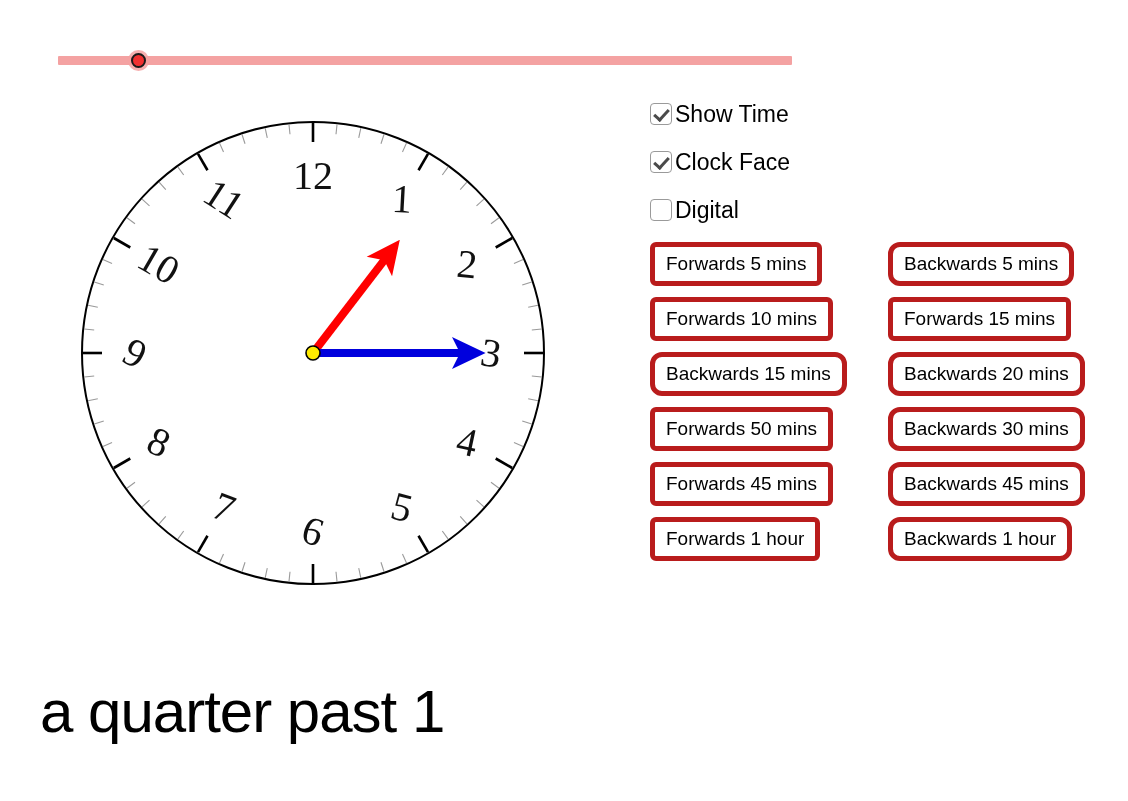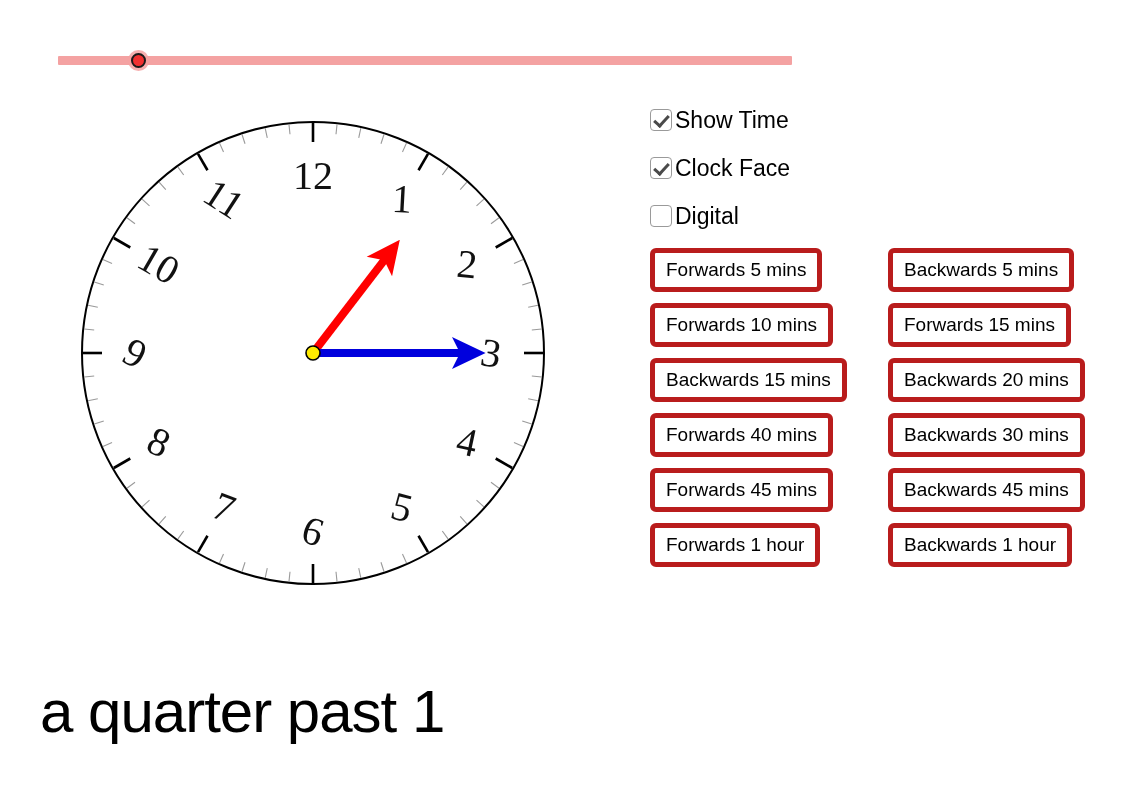--- a/index.html
+++ b/index.html
@@ -55,21 +55,21 @@
     top: 114px;
     width: 478px;
     height: 478px;
   }
   #clock-svg { display: block; }
 
   
   #controls {
     position: absolute;
     left: 650px;
-    top: 104px;
+    top: 98px;
     width: 470px;
   }
   .check-row {
     display: flex;
     align-items: center;
     height: 32px;
     margin-bottom: 16px;
   }
   .check-row:nth-child(2) { margin-bottom: 16px; }
   .cbox {
@@ -119,21 +119,21 @@
     background: #ffffff;
     border: 5px solid #b91c1c;
     border-radius: 6px;
     color: #000000;
     white-space: nowrap;
     cursor: pointer;
     text-align: center;
     box-sizing: border-box;
   }
   .cell-l { justify-self: start; }
-  .cell-r { justify-self: start; }
+  .cell-r { justify-self: start; border-radius: 12px; }
 
   
   #time-readout {
     position: absolute;
     left: 40px;
     top: 664px;
     font-family: "Liberation Sans", sans-serif;
     font-size: 60px;
     line-height: 96px;
     letter-spacing: -1px;
@@ -267,21 +267,21 @@
     <button class="tbtn cell-l">Forwards 5 mins</button>
     <button class="tbtn cell-r">Backwards 5 mins</button>
 
     <button class="tbtn cell-l">Forwards 10 mins</button>
 
     <button class="tbtn cell-l">Forwards 15 mins</button>
     <button class="tbtn cell-r">Backwards 15 mins</button>
 
     <button class="tbtn cell-r">Backwards 20 mins</button>
 
-    <button class="tbtn cell-l">Forwards 40 mins</button>
+    <button class="tbtn cell-l">Forwards 50 mins</button>
     <button class="tbtn cell-r">Backwards 30 mins</button>
 
     <button class="tbtn cell-l">Forwards 45 mins</button>
     <button class="tbtn cell-r">Backwards 45 mins</button>
 
     <button class="tbtn cell-l">Forwards 1 hour</button>
     <button class="tbtn cell-r">Backwards 1 hour</button>
   </div>
 </div>
 

